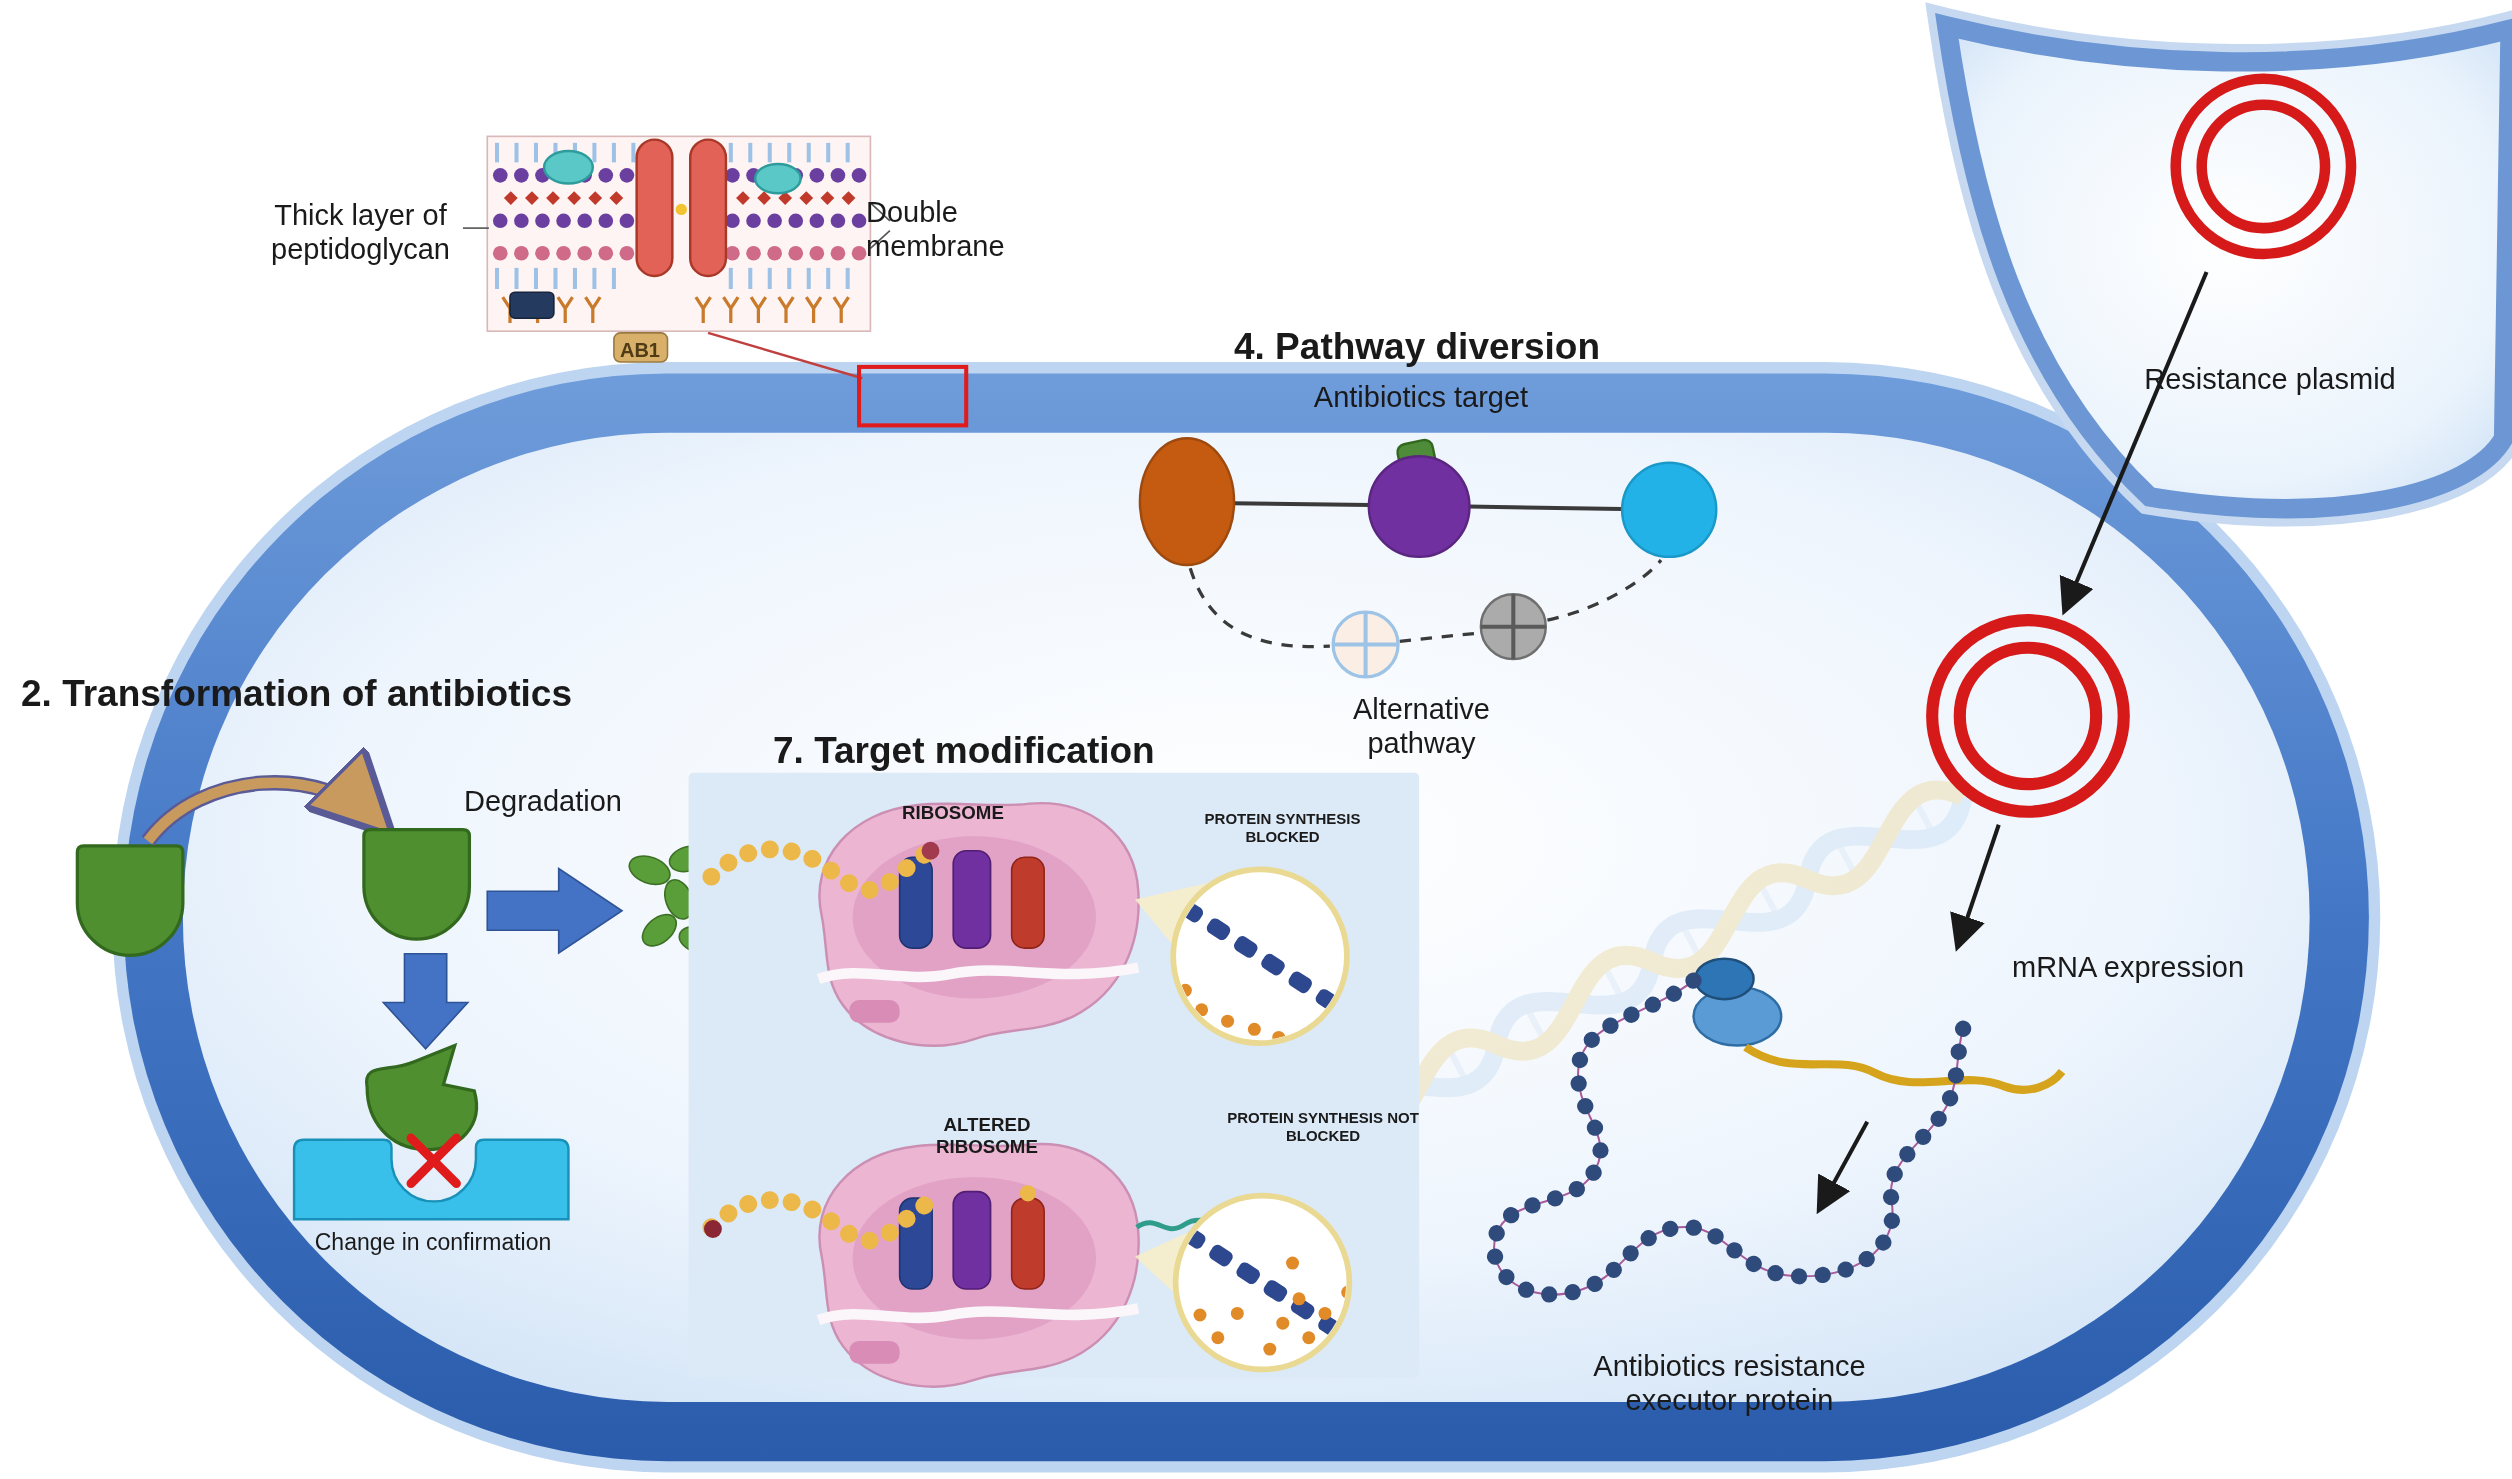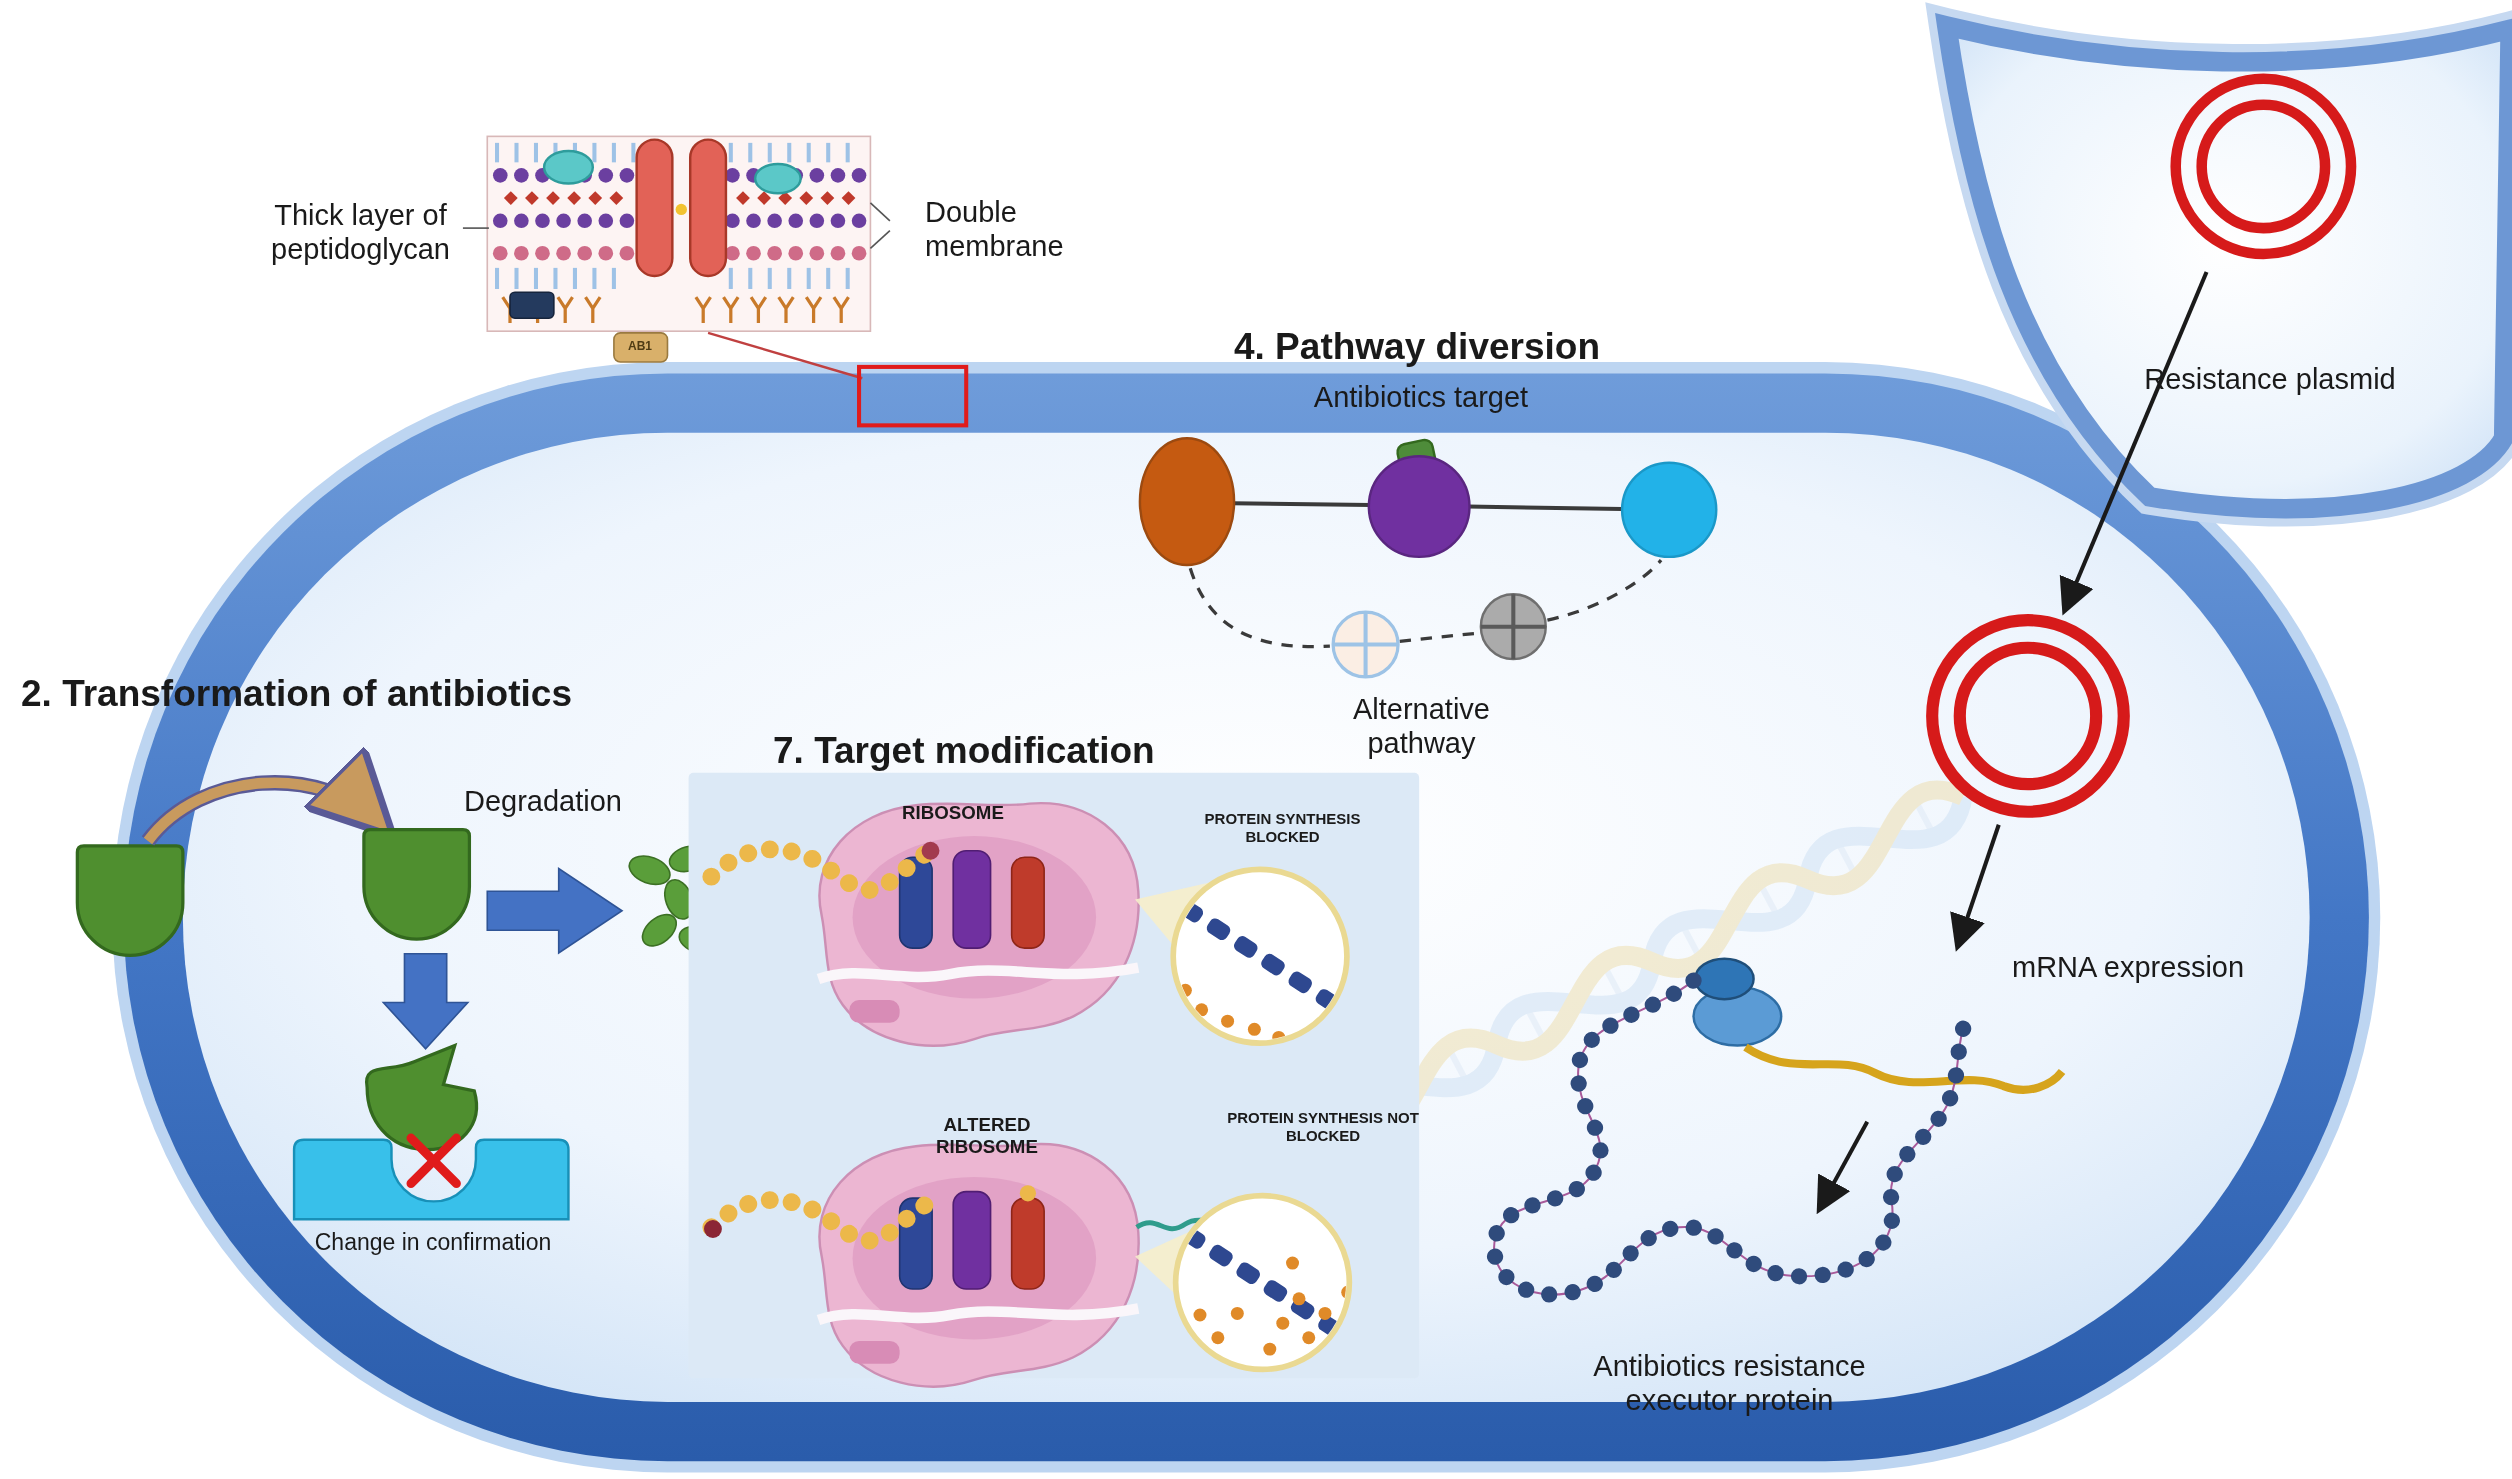--- a/index.html
+++ b/index.html
@@ -368,23 +368,23 @@
     <g>
       <circle cx="2788" cy="205" r="108" fill="none" stroke="#d61a1a" stroke-width="13"></circle>
       <circle cx="2788" cy="205" r="76" fill="none" stroke="#d61a1a" stroke-width="13"></circle>
     </g>
     <line x1="2718" y1="335" x2="2544" y2="750" stroke="#1a1a1a" stroke-width="5" marker-end="url(#arrowB)"></line>
   </g>
 </svg>
 
 <div class="lbl small ctr" style="left:261px;top:198px;width:199px;">Thick layer of
 peptidoglycan</div>
-<div class="lbl small" style="left:925px;top:195px;width:179px;">Double
+<div class="lbl small" style="left:866px;top:195px;width:179px;">Double
 membrane</div>
-<div class="lbl ctr" style="left:615px;top:339px;width:50px;font-size:12px;font-weight:bold;color:#503c14;">AB1</div>
+<div class="lbl ctr" style="left:615px;top:339px;width:50px;font-size:20px;font-weight:bold;color:#503c14;">AB1</div>
 
 <div class="lbl title" style="left:21px;top:672px;">2. Transformation of antibiotics</div>
 <div class="lbl small ctr" style="left:464px;top:784px;width:146px;">Degradation</div>
 <div class="lbl small ctr" style="left:291px;top:1229px;width:284px;font-size:23px;">Change in confirmation</div>
 
 <div class="lbl title" style="left:773px;top:729px;">7. Target modification</div>
 <div class="lbl ctr" style="left:882px;top:802px;width:142px;font-size:18.7px;font-weight:bold;">RIBOSOME</div>
 <div class="lbl tiny ctr" style="left:1173px;top:810px;width:219px;">PROTEIN SYNTHESIS
 BLOCKED</div>
 <div class="lbl ctr" style="left:916px;top:1114px;width:142px;font-size:18.7px;font-weight:bold;">ALTERED

